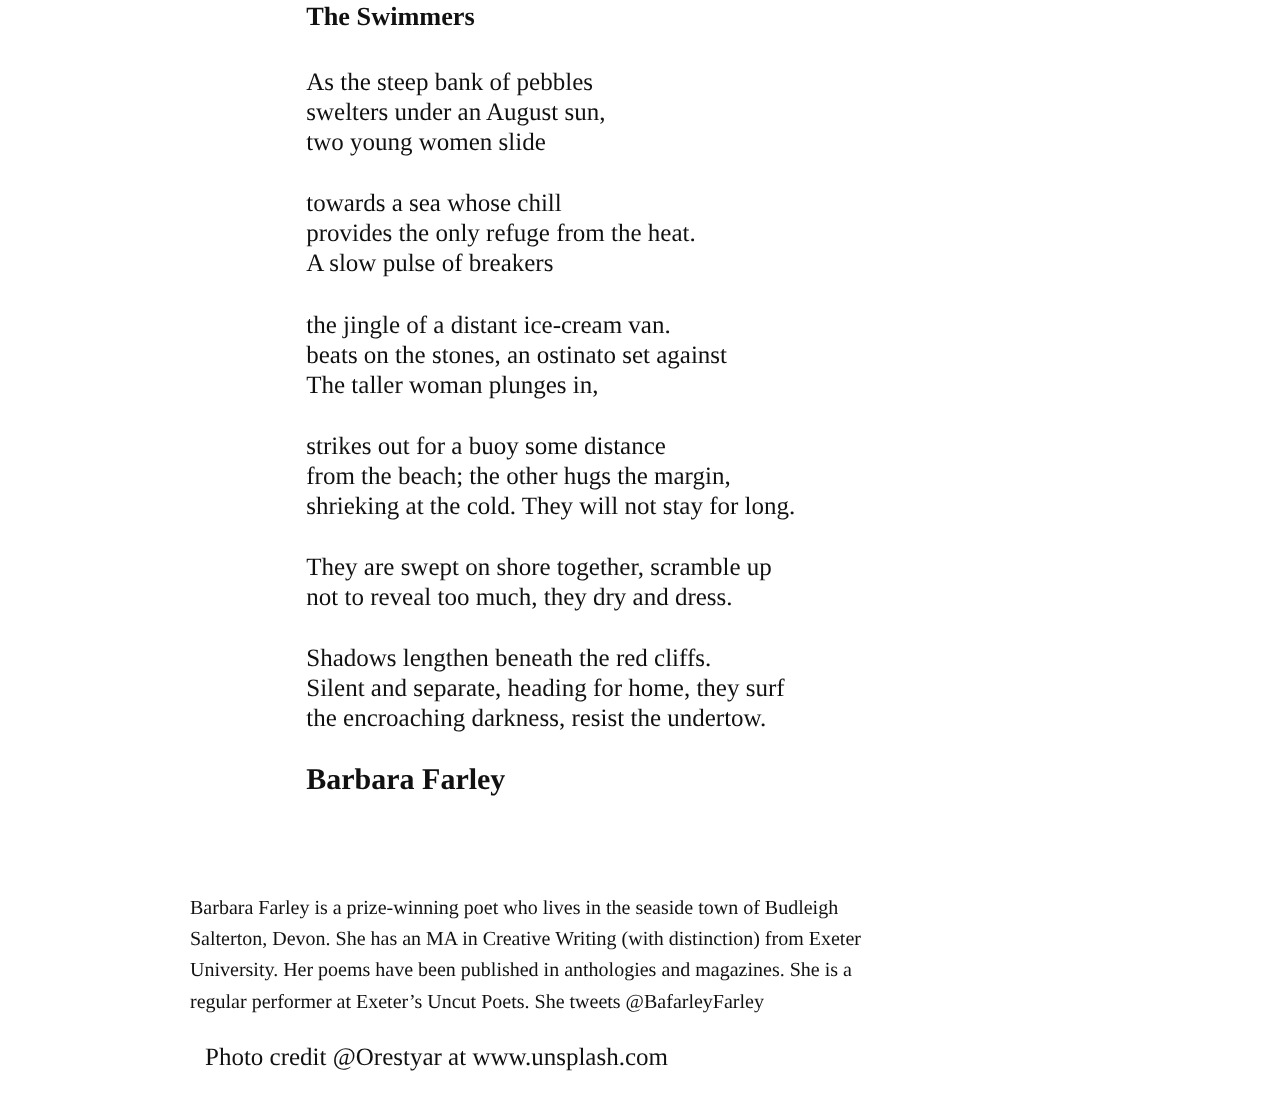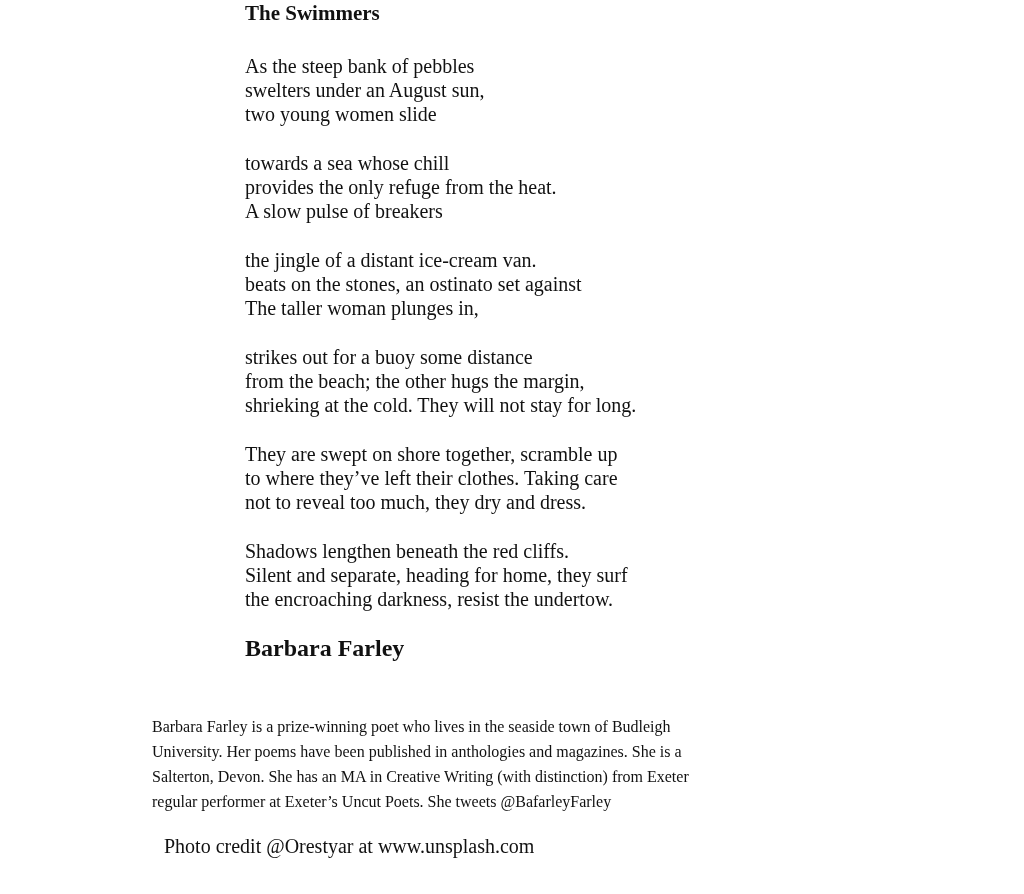--- a/index.html
+++ b/index.html
@@ -90,35 +90,34 @@
     </div>
 
     <div class="stanza">
       <div class="poem-line">strikes out for a buoy some distance</div>
       <div class="poem-line">from the beach; the other hugs the margin,</div>
       <div class="poem-line">shrieking at the cold. They will not stay for long.</div>
     </div>
 
     <div class="stanza">
       <div class="poem-line">They are swept on shore together, scramble up</div>
-      <div class="poem-line">to where they’ve left their clothes. Taking care</div>
       <div class="poem-line">not to reveal too much, they dry and dress.</div>
     </div>
 
     <div class="stanza">
       <div class="poem-line">Shadows lengthen beneath the red cliffs.</div>
       <div class="poem-line">Silent and separate, heading for home, they surf</div>
       <div class="poem-line">the encroaching darkness, resist the undertow.</div>
     </div>
 
     <div class="author-signature">Barbara Farley</div>
   </div>
 
   <div class="bio-block">
     <div class="bio-line">Barbara Farley is a prize-winning poet who lives in the seaside town of Budleigh</div>
+    <div class="bio-line">Salterton, Devon. She has an MA in Creative Writing (with distinction) from Exeter</div>
     <div class="bio-line">University. Her poems have been published in anthologies and magazines. She is a</div>
-    <div class="bio-line">Salterton, Devon. She has an MA in Creative Writing (with distinction) from Exeter</div>
     <div class="bio-line">regular performer at Exeter’s Uncut Poets. She tweets @BafarleyFarley</div>
   </div>
 
   <div class="photo-credit">Photo credit @Orestyar at www.unsplash.com</div>
 
 </div>
 
 </body></html>

